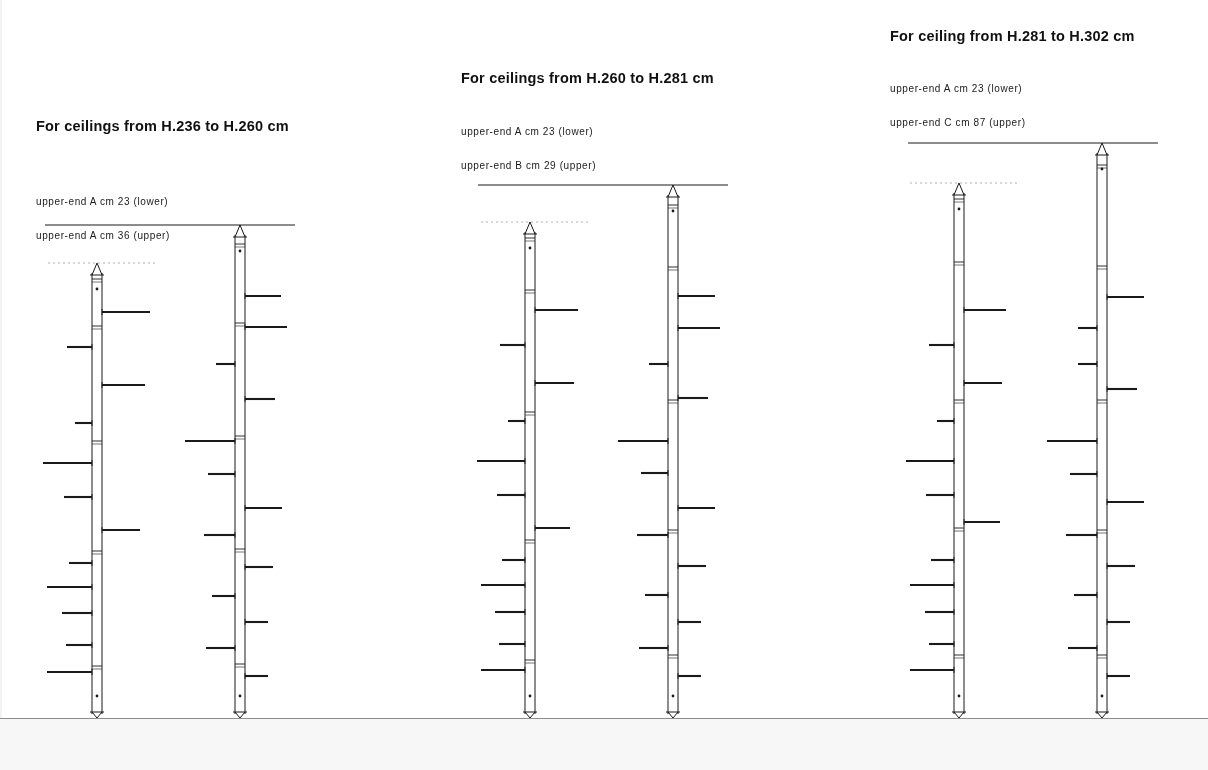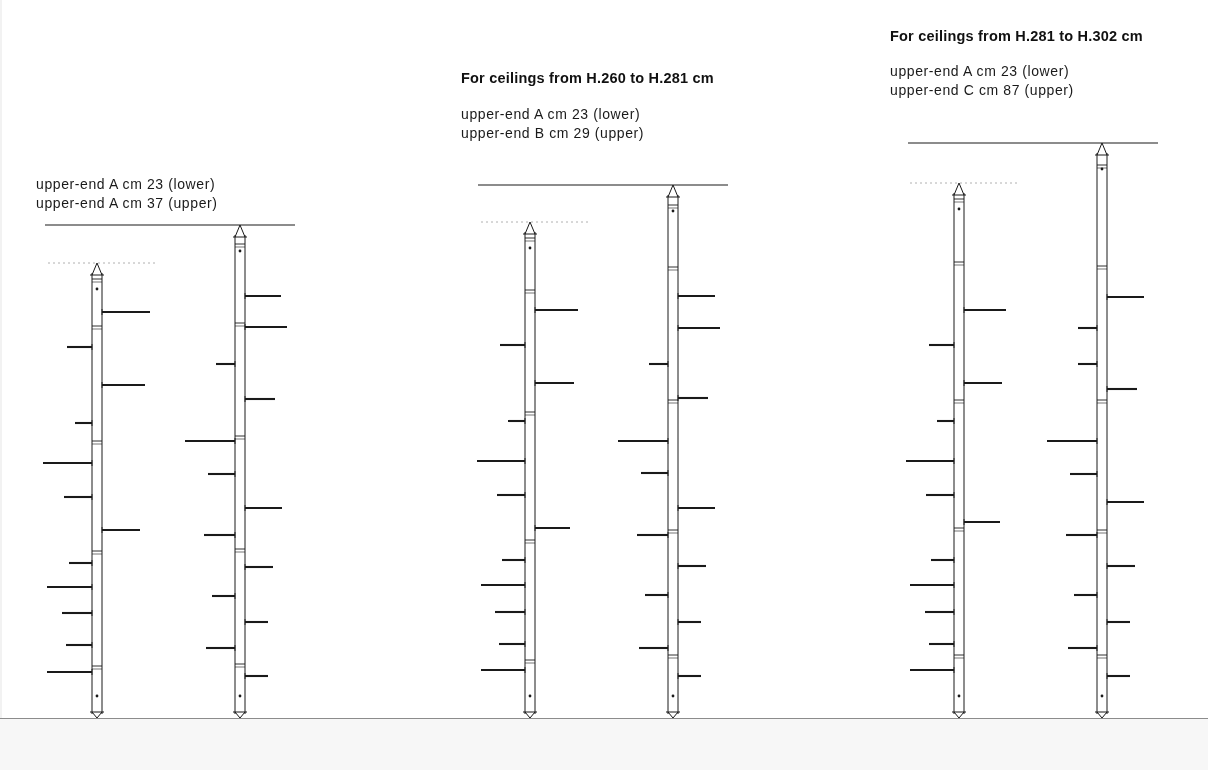--- a/index.html
+++ b/index.html
@@ -24,26 +24,27 @@
     position: absolute;
   }
   .title {
     font-size: 14.5px;
     font-weight: bold;
     color: #111111;
     letter-spacing: 0.2px;
     white-space: nowrap;
   }
   .sub {
-    font-size: 14px;
+    font-size: 10px;
     font-weight: normal;
     color: #1a1a1a;
     letter-spacing: 0.6px;
     white-space: nowrap;
     line-height: 1.35;
+    margin-top: 20px;
   }
   .sub-block {
     position: absolute;
   }
   svg {
     display: block;
   }
   .floor {
     position: absolute;
     left: 0;
@@ -68,36 +69,37 @@
   }
 </style>
 </head>
 <body>
 
 <div id="stage">
 
   <div class="edge-left"></div>
 
   <div class="group" style="left:0;top:0;width:400px;height:770px;">
+    <div class="title" style="position:absolute;left:36px;top:118px;">For ceilings from H.236 to H.260 cm</div>
     <div class="sub-block" style="left:36px;top:175px;">
       <div class="sub">upper-end A cm 23 (lower)</div>
-      <div class="sub">upper-end A cm 37 (upper)</div>
+      <div class="sub">upper-end A cm 36 (upper)</div>
     </div>
   </div>
 
   <div class="group" style="left:0;top:0;width:820px;height:770px;">
     <div class="title" style="position:absolute;left:461px;top:70px;">For ceilings from H.260 to H.281 cm</div>
     <div class="sub-block" style="left:461px;top:105px;">
       <div class="sub">upper-end A cm 23 (lower)</div>
       <div class="sub">upper-end B cm 29 (upper)</div>
     </div>
   </div>
 
   <div class="group" style="left:0;top:0;width:1208px;height:770px;">
-    <div class="title" style="position:absolute;left:890px;top:28px;">For ceilings from H.281 to H.302 cm</div>
+    <div class="title" style="position:absolute;left:890px;top:28px;">For ceiling from H.281 to H.302 cm</div>
     <div class="sub-block" style="left:890px;top:62px;">
       <div class="sub">upper-end A cm 23 (lower)</div>
       <div class="sub">upper-end C cm 87 (upper)</div>
     </div>
   </div>
 
   <svg id="drawing" width="1208" height="770" viewBox="0 0 1208 770" style="position:absolute;left:0;top:0;">
       <line x1="45" y1="225" x2="295" y2="225" stroke="#1a1a1a" stroke-width="1.1"></line>
       <line x1="48" y1="263" x2="158" y2="263" stroke="#b0b0b0" stroke-width="1" stroke-dasharray="2 3"></line>
       <line x1="92" y1="273" x2="92" y2="714" stroke="#1a1a1a" stroke-width="1"></line>

